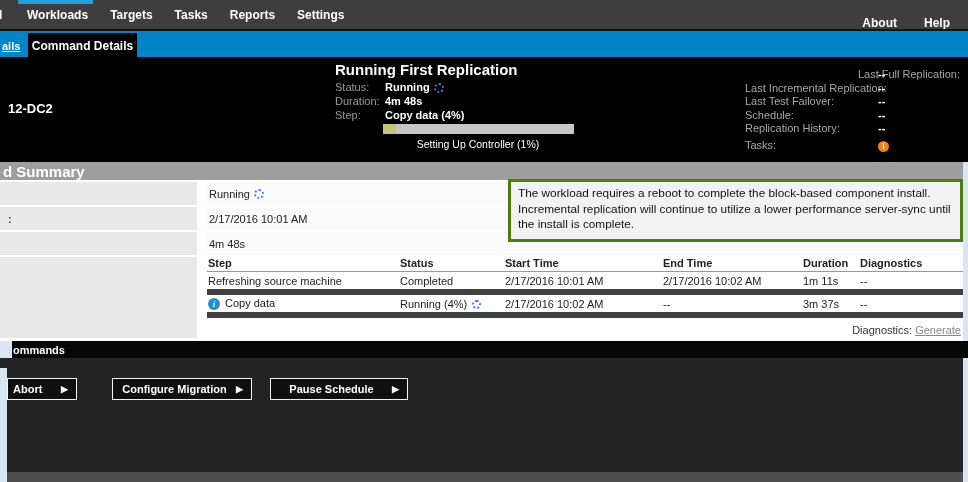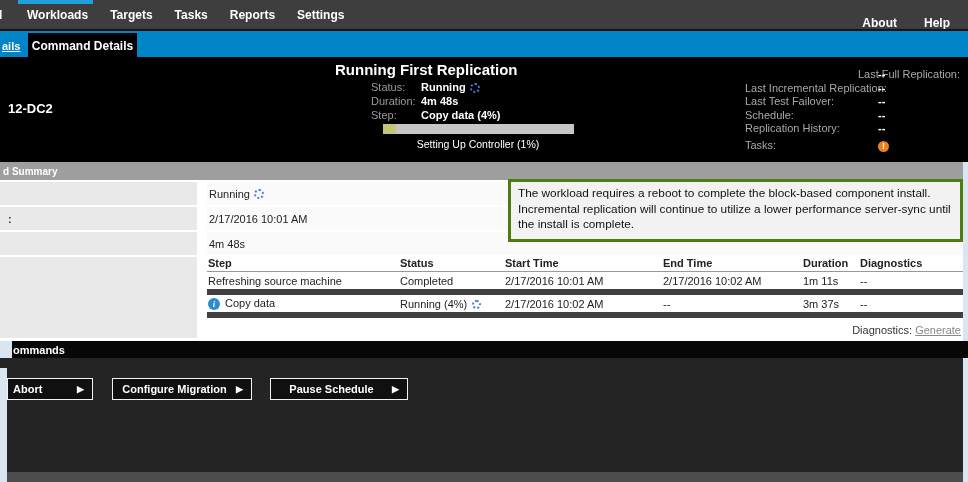--- a/index.html
+++ b/index.html
@@ -24,35 +24,35 @@
   .tabbar { position:absolute; left:0; top:29px; width:968px; height:28px; background:#0084c8; border-top:2px solid #141414; }
   .tab-fragment { position:absolute; left:2px; top:9px; color:#fff; font-size:11px; font-weight:bold; text-decoration:underline; cursor:pointer; }
   .tab-active { position:absolute; left:28px; top:2px; width:109px; height:26px; background:#000;
     color:#fff; font-size:12px; font-weight:bold; display:flex; align-items:center; justify-content:center; }
 
   
   .bheader { position:absolute; left:0; top:57px; width:968px; height:105px; background:#000; color:#fff; }
   .hostname { position:absolute; left:8px; top:44px; font-size:13px; font-weight:bold; }
   .h-title { position:absolute; left:335px; top:4px; font-size:15px; font-weight:bold; }
   .h-row { position:absolute; left:335px; font-size:11px; }
-  .h-label { color:#9a9a9a; display:inline-block; width:50px;margin-left:36px; }
+  .h-label { color:#9a9a9a; display:inline-block; width:50px; }
   .h-value { font-weight:bold; color:#fff; }
   .spinner { display:inline-block; width:10px; height:10px; border:2px dotted #4a7bd8; border-radius:50%; vertical-align:middle; margin-left:4px; }
   .progress-track { position:absolute; left:383px; top:67px; width:191px; height:10px; background:#c6c6c6; }
   .progress-fill { height:100%; background:#c5c578; width:7%; }
   .progress-sub { position:absolute; left:478px; top:81px; transform:translateX(-50%); font-size:10.5px; color:#fff; white-space:nowrap; }
   .h-right-row { position:absolute; left:745px; font-size:11px; width:215px; }
   .h-right-row .lbl { color:#a8a8a8; }
   .h-right-row .val { position:absolute; left:133px; top:0; font-weight:bold; color:#fff; }
   .warn-icon { display:inline-block; width:11px; height:11px; background:#e8821e; color:#fff; border-radius:50%;
     font-size:9px; font-weight:bold; text-align:center; line-height:11px; cursor:pointer; }
 
   
   .summary { position:absolute; left:0; top:162px; width:963px; height:179px; background:#fff; }
-  .section-bar { height:18px; background:#9e9e9e; color:#fff; font-size:10px; font-weight:bold; display:flex; align-items:center; padding-left:3px; }
+  .section-bar { height:18px; background:#9e9e9e; color:#fff; font-size:15px; font-weight:bold; display:flex; align-items:center; padding-left:3px; }
   .s-row { position:absolute; left:0; width:963px; height:23px; }
   .s-label { position:absolute; left:0; top:0; width:197px; height:100%; background:#e9e9e9;
     font-size:11px; font-weight:bold; color:#333; display:flex; align-items:center; padding-left:8px; }
   .s-value { position:absolute; left:207px; top:0; right:0; height:100%; background:#fafafa;
     font-size:11px; color:#222; display:flex; align-items:center; padding-left:2px; }
   .s-label-tall { position:absolute; left:0; top:95px; width:197px; height:81px; background:#e9e9e9; }
 
   
   .steps { position:absolute; left:207px; top:93px; width:756px; background:#fff; font-size:11px; color:#222; }
   .t-grid { display:grid; grid-template-columns:192px 105px 158px 140px 57px auto; align-items:center; padding-left:1px; }
@@ -70,21 +70,21 @@
     padding:4px 7px 6px 7px; font-size:11.8px; color:#111; line-height:1.32; z-index:5;margin-top:16px; }
 
   
   .cmd-bar { position:absolute; left:12px; top:341px; width:963px; height:17px; background:#070707;
     color:#fff; font-size:11px; font-weight:bold; display:flex; align-items:center; padding-left:1px; }
   .cmd-body { position:absolute; left:0; top:358px; width:963px; height:114px; background:#242424; }
   .cmd-btn { position:absolute; top:20px; height:22px; background:#101010; border:1px solid #f2f2f2;
     color:#fff; font-size:11px; font-weight:bold; display:flex; align-items:center; cursor:pointer; }
   .cmd-btn .cap { flex:1; text-align:center; padding:0 4px; }
   .cmd-btn .arrow { font-size:9px; margin-right:8px; }
-  .btn-abort { left:7px; width:86px; }
+  .btn-abort { left:7px; width:70px; }
   .btn-abort .cap { text-align:left; padding-left:5px; }
   .btn-config { left:112px; width:140px; }
   .btn-pause { left:270px; width:138px; }
 
   
   .footer { position:absolute; left:7px; top:472px; width:956px; height:10px; background:#4d4d4d; }
   .strip-left { position:absolute; left:0; top:368px; width:7px; height:114px; background:#d9e6f2; }
 </style>
 </head>
 <body>

